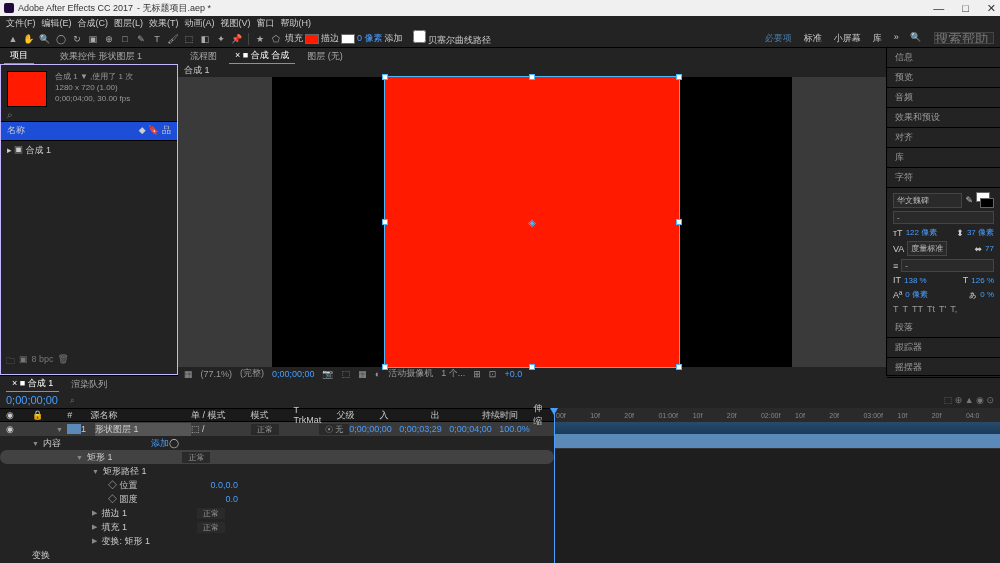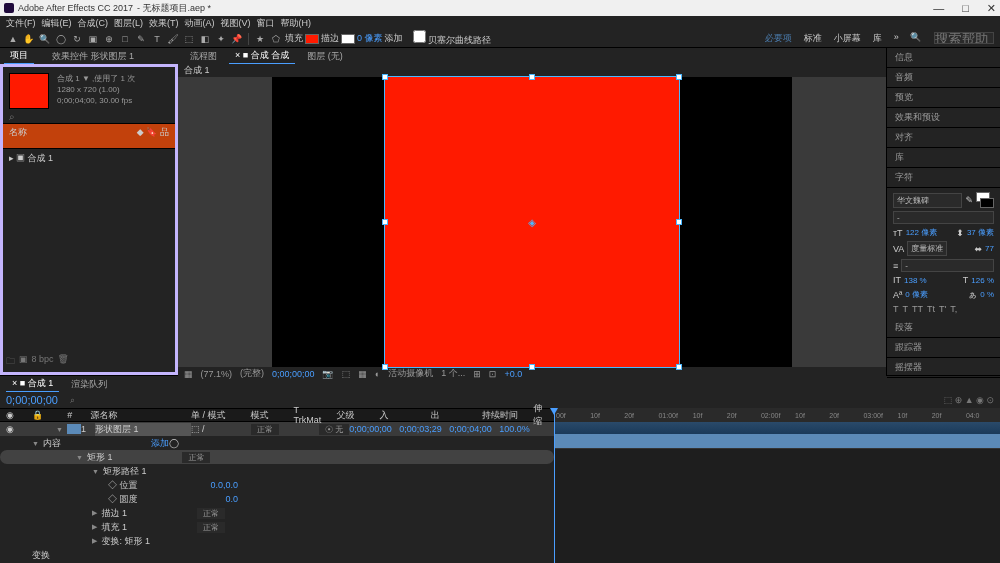--- a/index.html
+++ b/index.html
@@ -18,29 +18,29 @@
 .tool-sep { width: 1px; height: 12px; background: #444; margin: 0 2px; }
 .fill-swatch { width: 14px; height: 10px; background: #ff1a00; border: 1px solid #666; }
 .stroke-swatch { width: 14px; height: 10px; background: #fff; border: 1px solid #666; }
 .toolbar-right { margin-left: auto; display: flex; gap: 12px; }
 .tab-lbl { color: #4a7aaa; }
 .search-box { width: 60px; height: 12px; background: #2a2a2a; border: 1px solid #444; }
 
 .main-area { display: flex; height: 327px; }
 
 .left-col { width: 178px; display: flex; flex-direction: column; }
-.panel-tabs { height: 16px; background: #232323; display: flex; align-items: center; gap: 12px; padding: 0 4px; }
+.panel-tabs { height: 16px; background: #232323; display: flex; align-items: center; gap: 20px; padding: 0 4px; }
 .panel-tab { padding: 1px 6px; color: #aaa; }
 .panel-tab.active { color: #fff; border-bottom: 1px solid #4a9eff; }
-.project-panel { flex: 1; background: #232323; border: 3px solid #c4b5fd; }
+.project-panel { flex: 1; background: #232323; border: 1px solid #c4b5fd; }
 .proj-header { height: 42px; display: flex; padding: 6px; gap: 8px; }
 .proj-thumb { width: 40px; height: 36px; background: #ff1a00; border: 1px solid #000; }
 .proj-info { font-size: 8px; color: #999; line-height: 1.4; }
 .proj-search { height: 14px; padding: 2px 6px; color: #777; font-size: 10px; }
-.proj-cols { height: 26px; background: #c2410c; padding: 2px 6px; display: flex; justify-content: space-between; border-top: 1px solid #000; border-bottom: 1px solid #000; }
+.proj-cols { height: 20px; background: #1d4ed8; padding: 2px 6px; display: flex; justify-content: space-between; border-top: 1px solid #000; border-bottom: 1px solid #000; }
 .proj-list { padding: 2px 6px; }
 .proj-row { padding: 1px 0; color: #ccc; }
 .proj-footer { position: absolute; display: flex; gap: 4px; padding: 3px 6px; color: #777; }
 
 .center-col { flex: 1; display: flex; flex-direction: column; background: #232323; }
 .viewer-tabs { height: 16px; display: flex; gap: 6px; padding: 0 6px; align-items: center; }
 .comp-crumb { height: 14px; padding: 0 6px; display: flex; align-items: center; }
 .viewer { flex: 1; background: #3a3a3a; display: flex; align-items: center; justify-content: center; position: relative; }
 .canvas-bg { width: 520px; height: 290px; background: #000; display: flex; align-items: center; justify-content: center; position: relative; }
 .red-shape { width: 294px; height: 290px; background: #ff1a00; position: relative; outline: 1px solid #4ab8ff; }
@@ -221,22 +221,22 @@
       <span>1 个...</span>
       <span>⊞</span>
       <span>⊡</span>
       <span style="color:#4a9eff">+0.0</span>
       <span class="footer-sep"></span>
     </div>
   </div>
 
   <div class="right-col">
     <div class="right-panel">信息</div>
+    <div class="right-panel">预览</div>
     <div class="right-panel">音频</div>
-    <div class="right-panel">预览</div>
     <div class="right-panel">效果和预设</div>
     <div class="right-panel">对齐</div>
     <div class="right-panel">库</div>
     <div class="right-panel">字符</div>
     <div class="char-panel">
       <div class="char-row">
         <span class="dd" style="flex:1">华文魏碑</span>
         <span>✎</span>
         <div class="color-pair">
           <span class="white-sw"></span>

